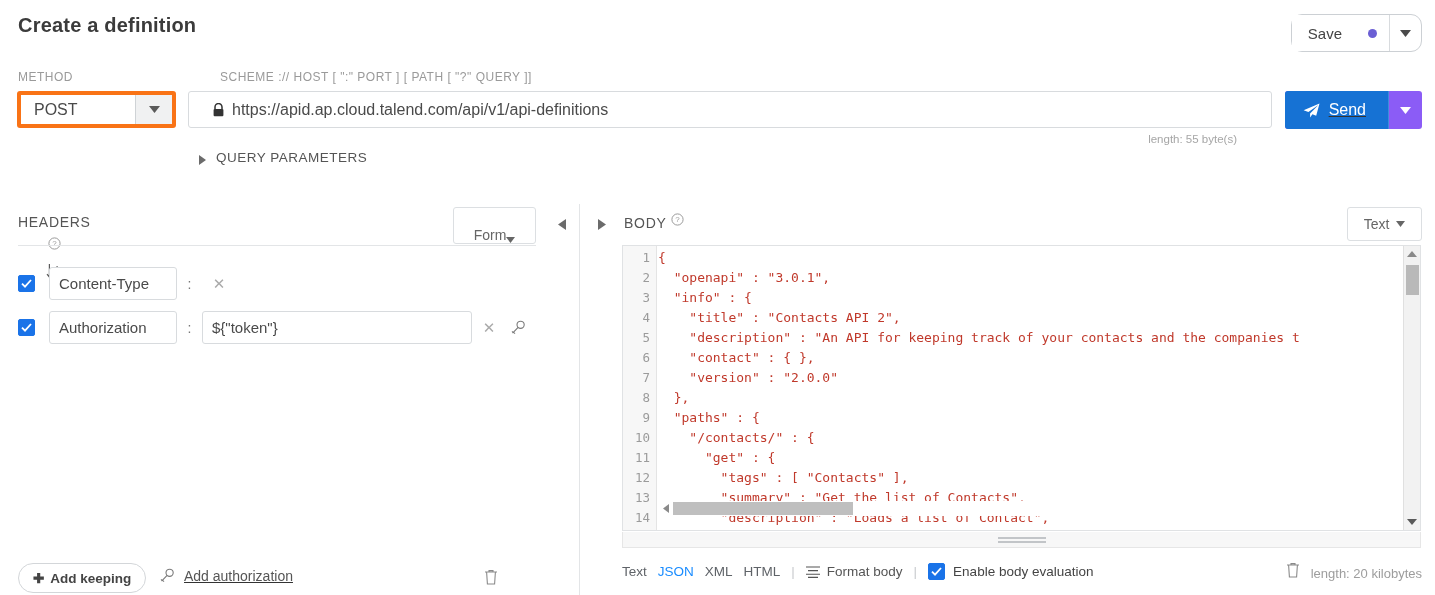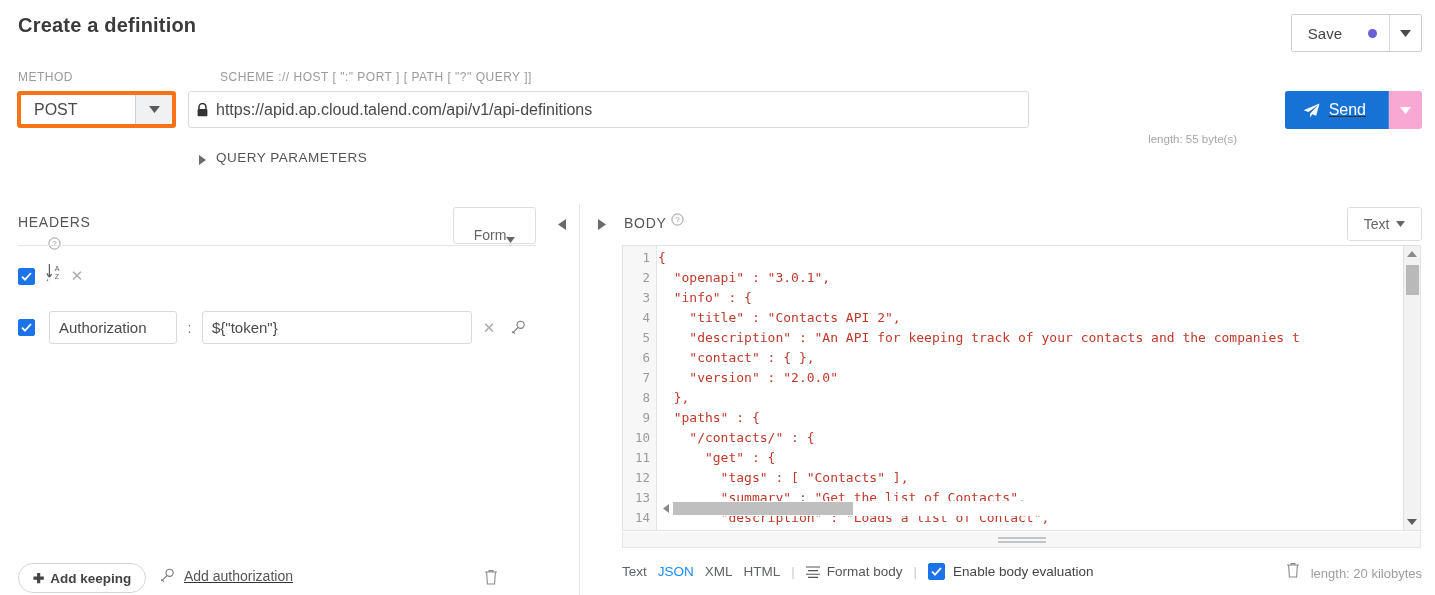--- a/index.html
+++ b/index.html
@@ -17,21 +17,21 @@
   .page-title {
     position: absolute; left: 18px; top: 14px;
     font-size: 20px; font-weight: bold; color: #3b3b3b;
     letter-spacing: .2px;
   }
 
   
   .save-group {
     position: absolute; right: 13px; top: 14px;
     display: flex; align-items: stretch;
-    border: 1px solid #ccd0d4; border-radius: 2px;
+    border: 1px solid #ccd0d4; border-radius: 11px;
     background: #fff; height: 38px;
   }
   .save-btn {
     display: flex; align-items: center; gap: 26px;
     padding: 0 12px 0 16px;
     font-size: 15px; color: #444; cursor: pointer;
     background: #fff; border: 0;
     font-family: "Liberation Sans", sans-serif;
   }
   .save-dot {
@@ -67,41 +67,41 @@
   .method-caret {
     width: 37px; background: #f0f1f2;
     border-left: 1px solid #cfd3d6;
     display: flex; align-items: center; justify-content: center;
     cursor: pointer;
   }
 
   
   .url-field {
     position: absolute; left: 188px; top: 91px;
-    width: 841px; height: 37px;
+    width: 1084px; height: 37px;
     border: 1px solid #d8dbde; border-radius: 3px;
     background: #fff;
     display: flex; align-items: center; gap: 8px;
-    padding: 0 8px;
+    padding: 0 24px;
   }
   .url-text {
     font-size: 16px; color: #4a4a4a;
     white-space: nowrap; overflow: hidden;
   }
   .url-len {
     position: absolute; right: 198px; top: 133px;
     font-size: 11.5px; color: #a6a6a6;
   }
 
   
   .send-group {
     position: absolute; right: 13px; top: 91px;
     height: 38px; display: flex;
     border-radius: 3px; overflow: hidden;
-    background: #f9a8d4;
+    background: #8b5cf6;
     text-decoration: underline;
   }
   .send-btn {
     display: flex; align-items: center; gap: 9px;
     padding: 0 22px 0 18px;
     color: #fff; font-size: 16px; cursor: pointer;
     background: #1672d4; border: 0;
     font-family: "Liberation Sans", sans-serif;
   }
   .send-caret {
@@ -386,20 +386,21 @@
           <path d="M0 0 L9 0 L4.5 6 Z" fill="#666"></path>
         </svg>
     </div>
 
     <div class="hdr-row r1">
       <div class="chk">
         <svg width="11" height="9" viewBox="0 0 11 9">
             <path d="M1 4.6 L4 7.6 L10 1" stroke="#fff" stroke-width="1.8" fill="none"></path>
           </svg>
       </div>
+      <div class="hdr-key">Content-Type</div>
       <div class="hdr-colon">:</div>
       <div class="hdr-x">✕</div>
     </div>
 
     <div class="hdr-row r2">
       <div class="chk">
         <svg width="11" height="9" viewBox="0 0 11 9">
             <path d="M1 4.6 L4 7.6 L10 1" stroke="#fff" stroke-width="1.8" fill="none"></path>
           </svg>
       </div>

